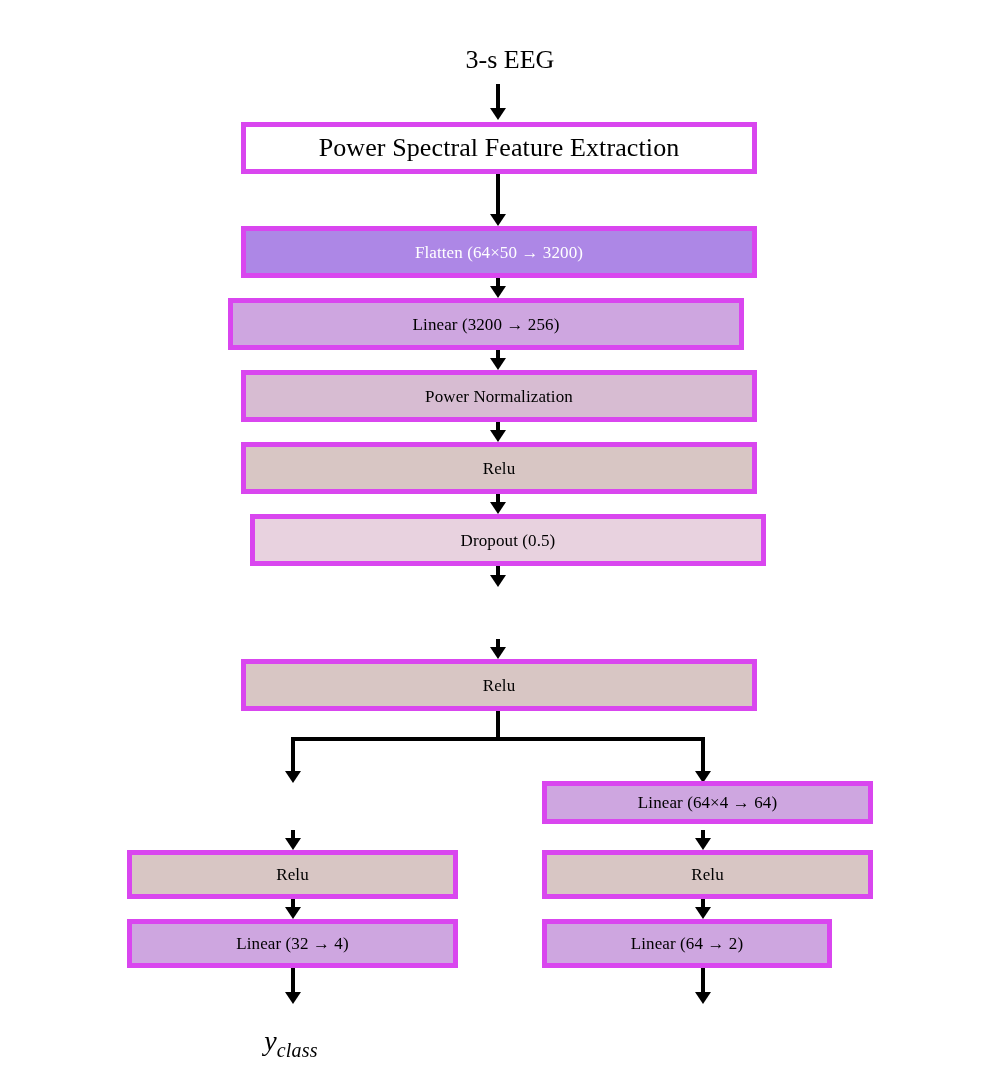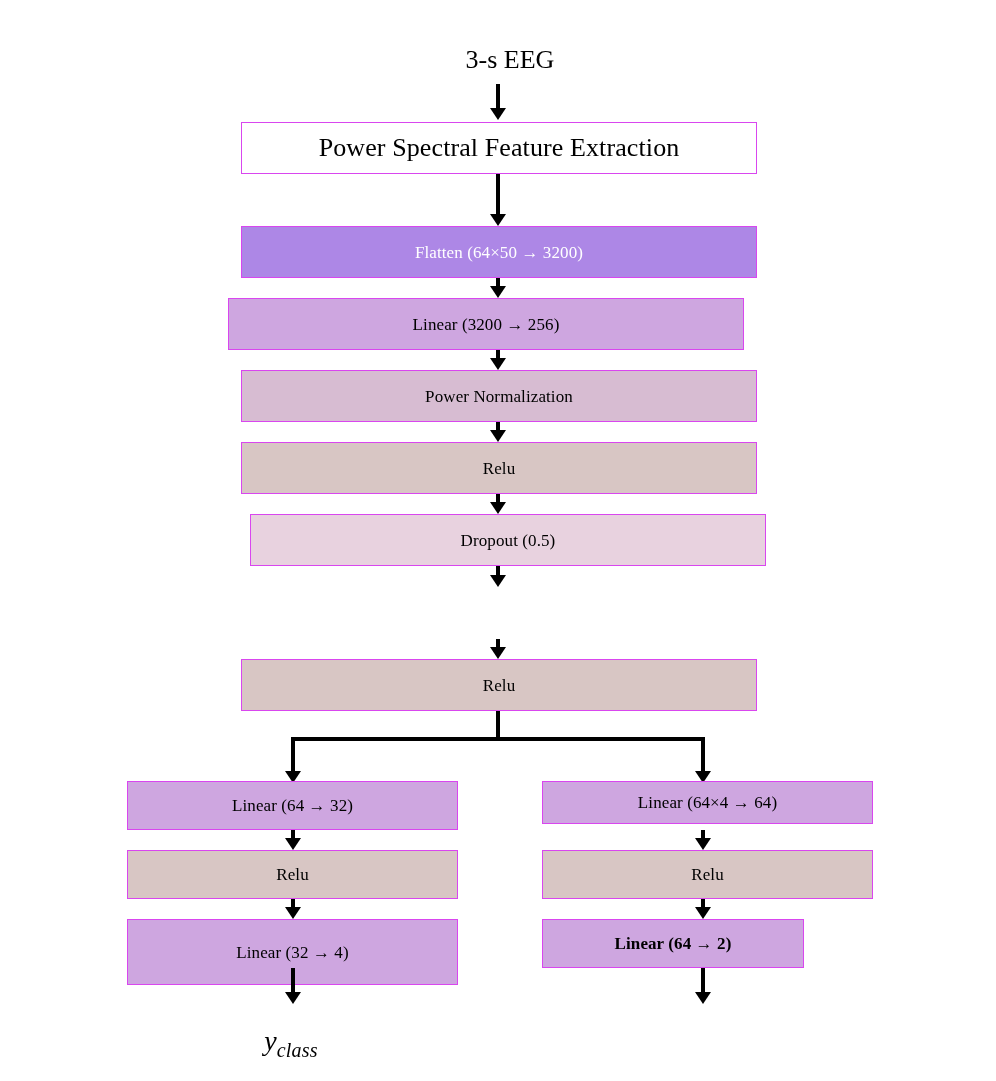--- a/index.html
+++ b/index.html
@@ -18,21 +18,21 @@
   }
   #diagram {
     position: absolute;
     left: 0; top: 0;
     width: 996px;
     height: 1081px;
   }
   .node {
     position: absolute;
     box-sizing: border-box;
-    border: 1px solid #d946ef;
+    border: 5px solid #d946ef;
     display: flex;
     align-items: center;
     justify-content: center;
     text-align: left;
     line-height: 1;
     white-space: nowrap;
   }
   .node .label {
     display: block;
     font-size: 17px;
@@ -143,35 +143,32 @@
   <div class="conn vline" style="left:496px; top:711px; height:28px;"></div>
 
   <div class="conn hline" style="left:291px; top:737px; width:414px;"></div>
 
   <div class="conn vline" style="left:291px; top:737px; height:38px;"></div>
   <div class="arrowhead" style="left:285px; top:771px;"></div>
 
   <div class="conn vline" style="left:701px; top:737px; height:38px;"></div>
   <div class="arrowhead" style="left:695px; top:771px;"></div>
 
-  <div class="node" id="node-left-linear1" style="left:127px; top:781px; width:331px; height:49px; background:#CEA6E0;">
-    <span class="label">Linear (64 → 32)</span>
-  </div>
 
   <div class="conn vline" style="left:291px; top:830px; height:12px;"></div>
   <div class="arrowhead" style="left:285px; top:838px;"></div>
 
   <div class="node" id="node-left-relu" style="left:127px; top:850px; width:331px; height:49px; background:#D8C6C4;">
     <span class="label">Relu</span>
   </div>
 
   <div class="conn vline" style="left:291px; top:899px; height:12px;"></div>
   <div class="arrowhead" style="left:285px; top:907px;"></div>
 
-  <div class="node" id="node-left-linear2" style="left:127px; top:919px; width:331px; height:66px; background:#CEA6E0;">
+  <div class="node" id="node-left-linear2" style="left:127px; top:919px; width:331px; height:49px; background:#CEA6E0;">
     <span class="label">Linear (32 → 4)</span>
   </div>
 
   <div class="conn vline" style="left:291px; top:968px; height:26px;"></div>
   <div class="arrowhead" style="left:285px; top:992px;"></div>
 
   <div class="free-text out-label" id="left-output-label" style="left:191px; top:1027px; width:200px;">
     <span>y</span><span class="sub">class</span>
   </div>
 
@@ -182,21 +179,21 @@
   <div class="conn vline" style="left:701px; top:830px; height:12px;"></div>
   <div class="arrowhead" style="left:695px; top:838px;"></div>
 
   <div class="node" id="node-right-relu" style="left:542px; top:850px; width:331px; height:49px; background:#D8C6C4;">
     <span class="label">Relu</span>
   </div>
 
   <div class="conn vline" style="left:701px; top:899px; height:12px;"></div>
   <div class="arrowhead" style="left:695px; top:907px;"></div>
 
-  <div class="node" id="node-right-linear2" style="left:542px; top:919px; width:262px; height:49px; background:#CEA6E0;font-weight:bold;">
+  <div class="node" id="node-right-linear2" style="left:542px; top:919px; width:290px; height:49px; background:#CEA6E0;">
     <span class="label">Linear (64 → 2)</span>
   </div>
 
   <div class="conn vline" style="left:701px; top:968px; height:26px;"></div>
   <div class="arrowhead" style="left:695px; top:992px;"></div>
 
 
 </div>
 
 </body></html>

